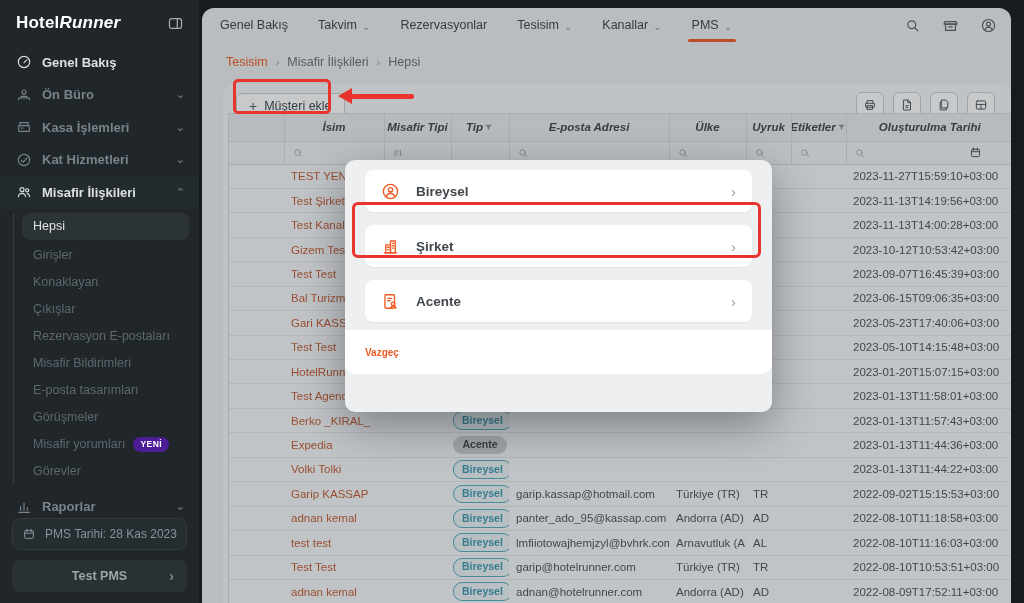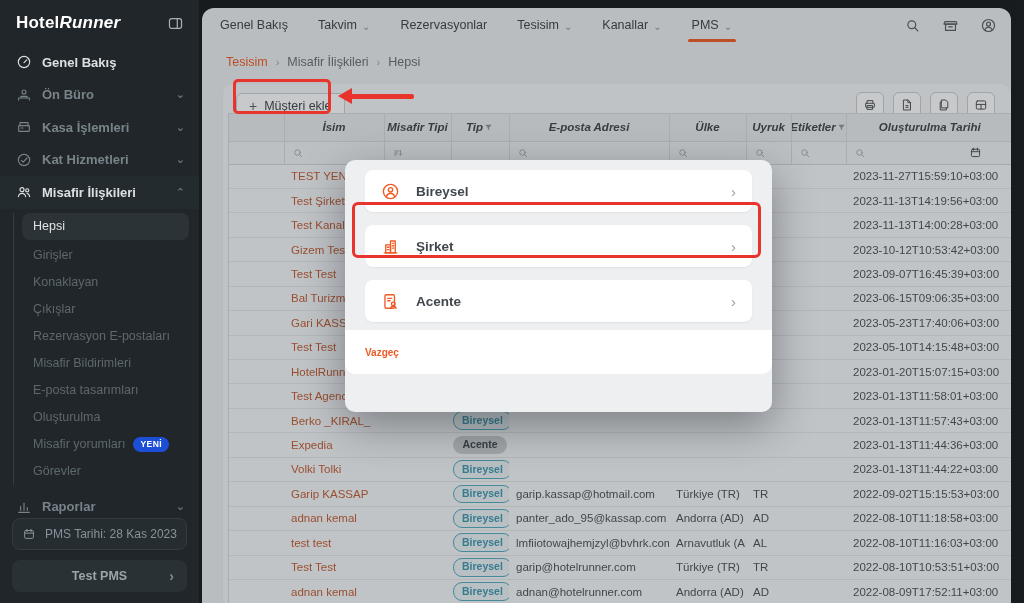--- a/index.html
+++ b/index.html
@@ -23,21 +23,21 @@
   .menu{position:absolute;top:46px;left:0;right:0;}
   .m-item{display:flex;align-items:center;height:32.5px;padding:0 14px 0 16px;font-size:13px;font-weight:600;color:#78838a;cursor:pointer;}
   .m-item .ic{width:16px;height:16px;margin-right:10px;flex:none;}
   .m-item .lbl{flex:1;white-space:nowrap;}
   .m-item .chev{font-size:11px;color:#6c767c;}
   .m-item.bright{color:#dce0e2;}
   .m-item.open{background:#242b2f;}
   .submenu{margin:4px 10px 6px 13px;border-left:1px solid #343c41;}
   .s-item{display:flex;align-items:center;height:27px;padding-left:19px;font-size:12.5px;color:#5d686e;cursor:pointer;white-space:nowrap;}
   .s-item.active{background:#2c3337;border-radius:8px;color:#dfe3e5;margin:2px 0 2px 8px;padding-left:11px;}
-  .badge-new{margin-left:8px;background:#1d4ed8;color:#fff;font-size:8.5px;font-weight:700;padding:2.5px 7px;border-radius:8px;letter-spacing:.5px;}
+  .badge-new{margin-left:8px;background:#4c1d95;color:#fff;font-size:8.5px;font-weight:700;padding:2.5px 7px;border-radius:8px;letter-spacing:.5px;}
   .pms-date{position:absolute;left:12px;right:12px;bottom:53px;height:32px;background:#262d31;border:1px solid #333b40;border-radius:8px;color:#87929a;font-size:12px;display:flex;align-items:center;justify-content:center;gap:9px;cursor:pointer;font-family:inherit;}
   .pms-date .ic{width:14px;height:14px;}
   .test-pms{position:absolute;left:12px;right:12px;bottom:11px;height:32px;background:#2a3135;border:none;border-radius:8px;color:#9aa4a9;font-size:12.5px;font-weight:600;display:flex;align-items:center;justify-content:center;cursor:pointer;font-family:inherit;}
   .test-pms .chev{position:absolute;right:13px;font-size:14px;color:#7f8a90;}
 
   
   .main{position:absolute;left:199px;top:0;right:0;bottom:0;}
   .surface{position:absolute;left:3px;top:8px;right:13px;bottom:0;background:#e9ebed;border-radius:12px 12px 0 0;overflow:hidden;}
   .topnav{display:flex;align-items:center;justify-content:space-between;height:34px;padding:0 14px 0 18px;}
   .tabs{display:flex;gap:30px;height:34px;}
@@ -256,21 +256,21 @@
         <div class="s-item">
           <span>Rezervasyon E-postaları</span>
         </div>
         <div class="s-item">
           <span>Misafir Bildirimleri</span>
         </div>
         <div class="s-item">
           <span>E-posta tasarımları</span>
         </div>
         <div class="s-item">
-          <span>Oluşturulma</span>
+          <span>Görüşmeler</span>
         </div>
         <div class="s-item">
           <span>Misafir yorumları</span>
           <span class="badge-new">YENİ</span>
         </div>
         <div class="s-item">
           <span>Görevler</span>
         </div>
       </div>
       <div class="m-item">

